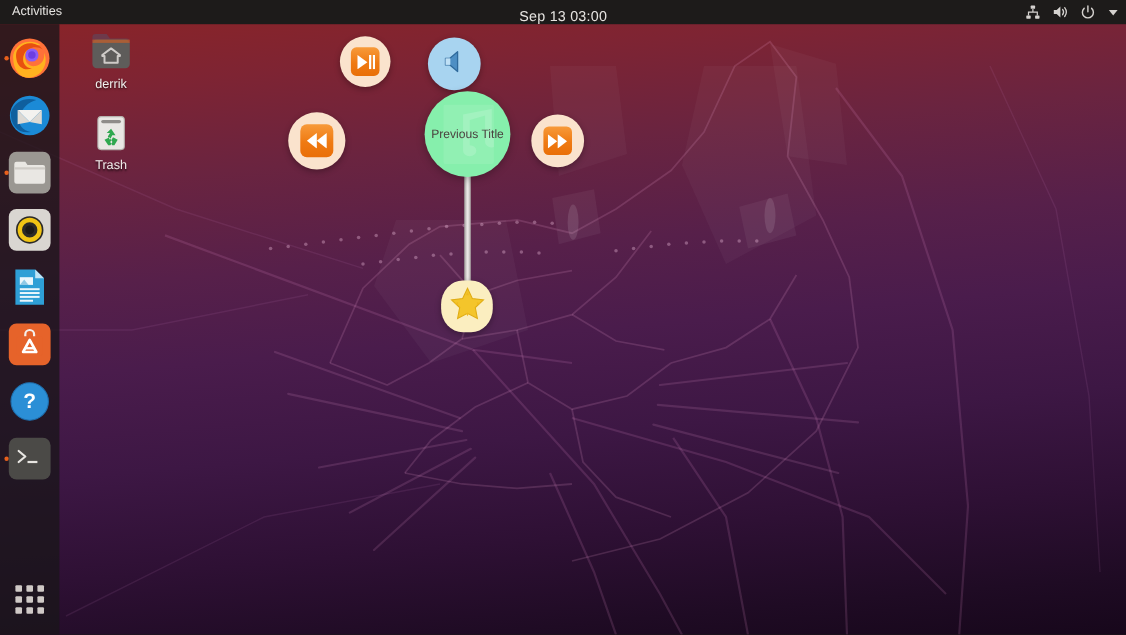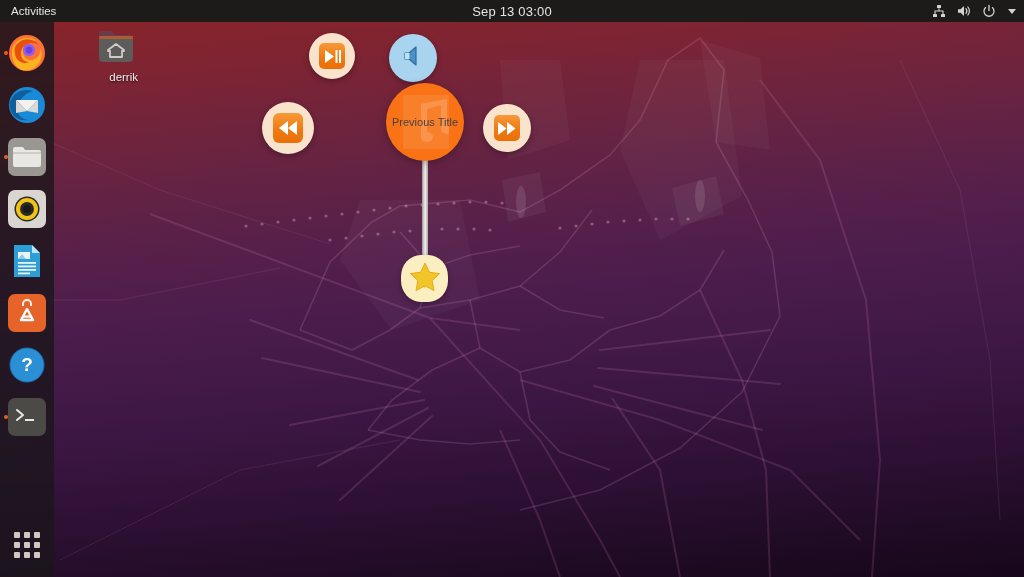--- a/index.html
+++ b/index.html
@@ -46,21 +46,21 @@
 
   
   #topbar {
     position: absolute;
     left: 0; top: 0;
     width: 1024px; height: 22px;
     background: #1d1b1a;
     color: #e8e6e3;
     font-size: 11.5px;
     display: flex;
-    align-items: center;
+    align-items: flex-end;
     z-index: 40;
   }
   #activities-button {
     padding: 0 10px 0 11px;
     height: 22px;
     line-height: 22px;
     color: #e6e4e1;
     font-size: 11.5px;
     cursor: pointer;
   }
@@ -157,21 +157,21 @@
     background: #cfc9c6;
     border-radius: 1px;
   }
 
   
   .desk-icon {
     position: absolute;
     width: 74px;
     display: flex;
     flex-direction: column;
-    align-items: flex-end;
+    align-items: center;
     z-index: 10;
     cursor: pointer;
   }
   .desk-icon .glyph {
     width: 44px; height: 42px;
     display: flex; align-items: center; justify-content: center;
   }
   .desk-icon .lbl {
     margin-top: 3px;
     font-size: 11.5px;
@@ -198,21 +198,21 @@
     width: 6px;
     height: 145px;
     background: linear-gradient(90deg,#9b9896 0%, #d8d5d3 35%, #efeceb 55%, #a7a3a1 100%);
     border-radius: 2px;
   }
   #center-disc {
     position: absolute;
     left: 86px; top: 57px;
     width: 78px; height: 78px;
     border-radius: 50%;
-    background: #f97316;
+    background: #86efac;
     box-shadow: 0 2px 8px rgba(0,0,0,0.28);
     display: flex;
     align-items: center;
     justify-content: center;
     cursor: pointer;
     overflow: hidden;
   }
   #album-art {
     position: absolute;
     left: 17px; top: 12px;
@@ -378,20 +378,31 @@
       <svg width="42" height="40" viewBox="0 0 42 40">
         <path d="M4 7 a3 3 0 0 1 3-3 h10 l3 4 h15 a3 3 0 0 1 3 3 v2 H4z" fill="#6d3a4b"></path>
         <rect x="4" y="9" width="34" height="26" rx="4" fill="#5e5c5a"></rect>
         <rect x="4" y="9" width="34" height="3" fill="#e8601c" opacity="0.55"></rect>
         <path d="M21 17 l8 6 v1 h-2 v6 h-12 v-6 h-2 v-1z" fill="none" stroke="#cfcbc8" stroke-width="1.8" stroke-linejoin="round"></path>
       </svg>
     </span>
     <span class="lbl">derrik</span>
   </div>
 
+  <div class="desk-icon" id="desk-trash">
+    <span class="glyph">
+      <svg width="42" height="40" viewBox="0 0 42 40">
+        <rect x="9" y="5" width="24" height="30" rx="3" fill="#e9e7e4"></rect>
+        <rect x="9" y="5" width="24" height="30" rx="3" fill="none" stroke="#b6b3af" stroke-width="1"></rect>
+        <rect x="12" y="8" width="18" height="3" rx="1.5" fill="#8f8c89"></rect>
+        <path d="M21 16 l4 6 h-3 l-2 4 -2-3 2-3 h-3z M27 26 l-3 5 -3.6 0 1.8 -3 -2.4-4 3.4 0 z M15 26 l3.4 5 3.6 0 -1.8-3 2.4-4 -3.4 0z" fill="#2fa84f"></path>
+      </svg>
+    </span>
+    <span class="lbl">Trash</span>
+  </div>
 
   <div id="music-widget">
 
     <div id="stem"></div>
 
     <div class="orb orb-cream" id="orb-playpause">
       <span class="sqbtn">
         <svg width="17" height="13" viewBox="0 0 17 13">
           <polygon points="1,0 10,6.5 1,13" class="white-glyph"></polygon>
           <rect x="11.5" y="0" width="2" height="13" class="white-glyph"></rect>

